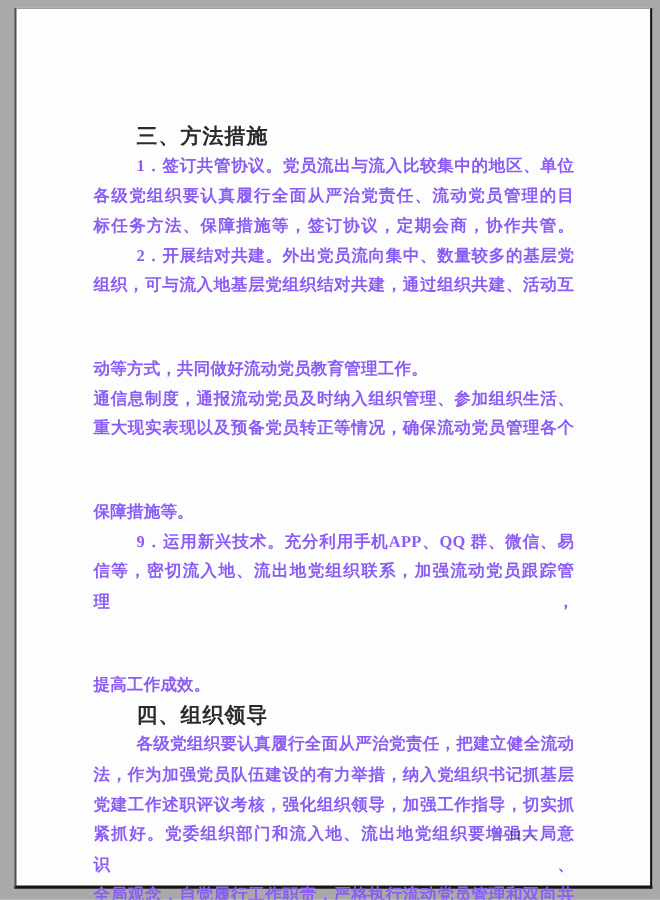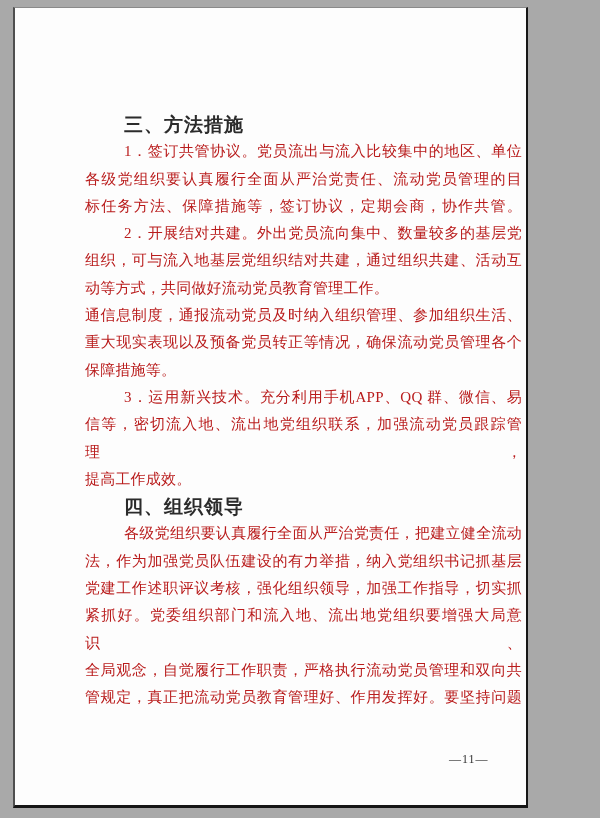--- a/index.html
+++ b/index.html
@@ -6,48 +6,49 @@
   body {
     width: 600px; height: 818px;
     background: #a9a9a9;
     position: relative;
     overflow: hidden;
     font-family: "Liberation Serif", "DejaVu Serif", serif;
   }
   .paper {
     position: absolute;
     left: 13px; top: 7px;
-    width: 515px; height: 801px;
+    width: 580px; height: 801px;
     box-sizing: border-box;
     background: #fdfdfd;
     border-top: 1px solid #8a8a8a;
     border-left: 2px solid #4f4f4f;
     border-right: 2px solid #161616;
     border-bottom: 3px solid #161616;
   }
   .doc-body {
     position: absolute;
     left: 0; top: 0;
     box-sizing: border-box;
     width: 568px;
     padding: 103px 61px 0 70px;
   }
   .line {
     width: 437px;
     font-size: 15px;
     line-height: 27.3px;
-    color: #b91c1c;
+    color: #8b5cf6;
     text-align: justify;
     white-space: normal;
     letter-spacing: 0.2px;
+    font-weight: bold;
   }
   
   .p-full, .p-first { text-align-last: justify; }
   
-  .p-last { text-align-last: auto; }
+  .p-last { text-align-last: auto; margin-top: 48px; }
   
   .p-first, .h { text-indent: 39px; }
   .h {
     font-family: "Liberation Sans", "DejaVu Sans", sans-serif;
     font-weight: bold;
     font-size: 19px;
     color: #2b2b2b;
     text-align-last: auto;
     letter-spacing: 1px;
   }
@@ -68,21 +69,21 @@
       <div class="line h">三、方法措施</div>
       <div class="line p-first">1．签订共管协议。党员流出与流入比较集中的地区、单位</div>
       <div class="line p-full">各级党组织要认真履行全面从严治党责任、流动党员管理的目</div>
       <div class="line p-full">标任务方法、保障措施等，签订协议，定期会商，协作共管。</div>
       <div class="line p-first">2．开展结对共建。外出党员流向集中、数量较多的基层党</div>
       <div class="line p-full">组织，可与流入地基层党组织结对共建，通过组织共建、活动互</div>
       <div class="line p-last">动等方式，共同做好流动党员教育管理工作。</div>
       <div class="line p-full">通信息制度，通报流动党员及时纳入组织管理、参加组织生活、</div>
       <div class="line p-full">重大现实表现以及预备党员转正等情况，确保流动党员管理各个</div>
       <div class="line p-last">保障措施等。</div>
-      <div class="line p-first">3．运用新兴技术。充分利用手机APP、QQ 群、微信、易</div>
+      <div class="line p-first">9．运用新兴技术。充分利用手机APP、QQ 群、微信、易</div>
       <div class="line p-full">信等，密切流入地、流出地党组织联系，加强流动党员跟踪管理，</div>
       <div class="line p-last">提高工作成效。</div>
       <div class="line h">四、组织领导</div>
       <div class="line p-first">各级党组织要认真履行全面从严治党责任，把建立健全流动</div>
       <div class="line p-full">法，作为加强党员队伍建设的有力举措，纳入党组织书记抓基层</div>
       <div class="line p-full">党建工作述职评议考核，强化组织领导，加强工作指导，切实抓</div>
       <div class="line p-full">紧抓好。党委组织部门和流入地、流出地党组织要增强大局意识、</div>
       <div class="line p-full">全局观念，自觉履行工作职责，严格执行流动党员管理和双向共</div>
       <div class="line p-full">管规定，真正把流动党员教育管理好、作用发挥好。要坚持问题</div>
     </div>

